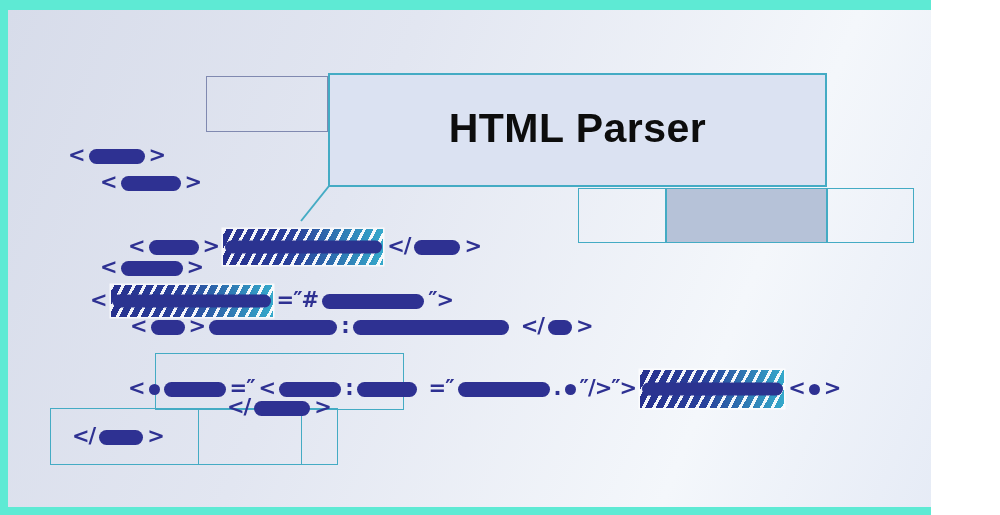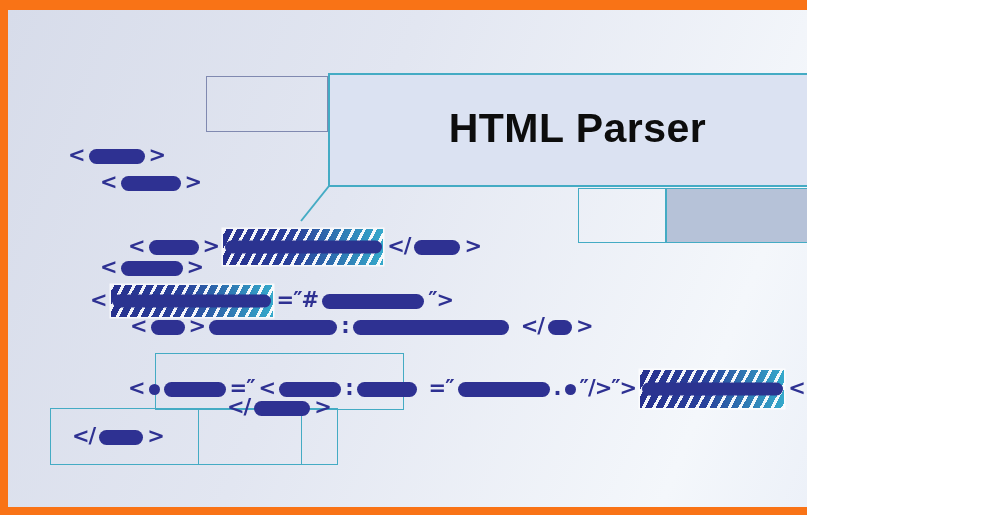--- a/index.html
+++ b/index.html
@@ -1,19 +1,20 @@
 <!DOCTYPE html>
 <html><head>
 <meta charset="utf-8">
 <style>
   html,body{margin:0;padding:0;background:#ffffff;}
   .stage{
-    position:relative;width:807px;height:515px;overflow:hidden;
-    background:#f97316;
+    position:relative;width:904px;height:515px;overflow:hidden;
+    background:#5eead4;
     font-family:"Liberation Sans",sans-serif;
+    padding-left:27px;
   }
   .panel{
     position:absolute;left:8px;top:10px;width:984px;height:497px;
     background:linear-gradient(112deg,#d7dcea 0%,#e2e6f1 35%,#f4f7fb 72%,#e3e9f5 100%);
   }
   .dbox{position:absolute;box-sizing:border-box;}
   .dbox .box-label{
     position:absolute;left:0;right:0;top:50%;transform:translateY(-54%);
     text-align:center;font-weight:bold;font-size:41px;letter-spacing:.5px;color:#0d0d0d;
     font-family:"Liberation Sans",sans-serif;white-space:nowrap;

